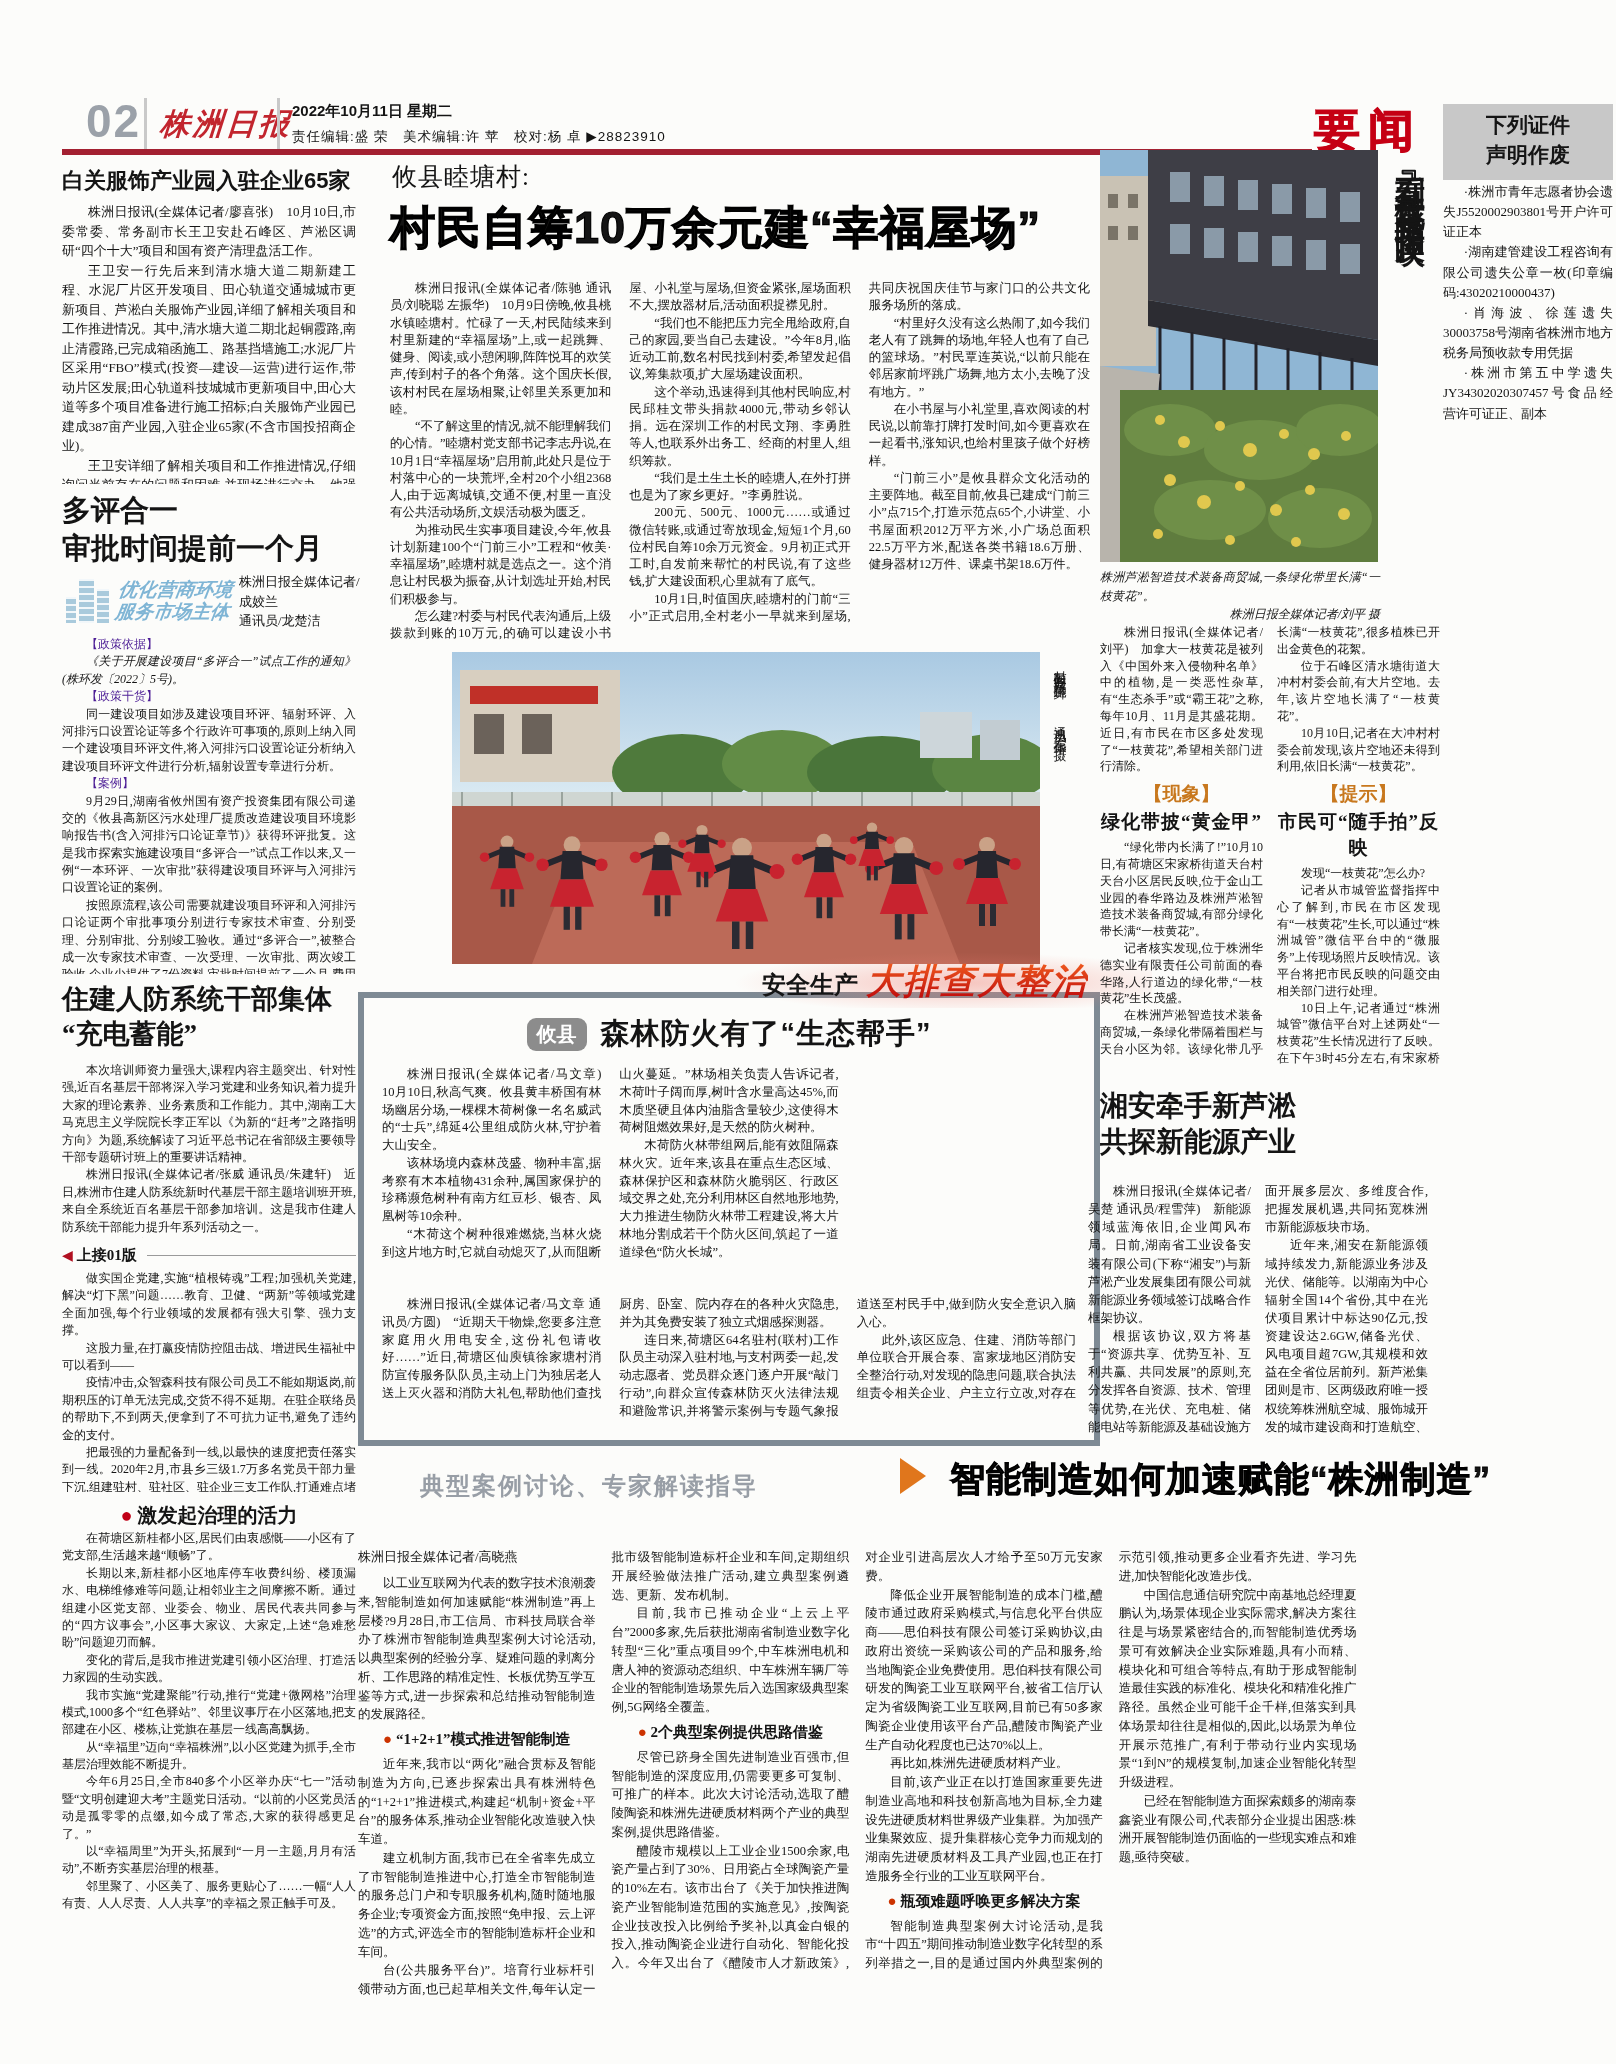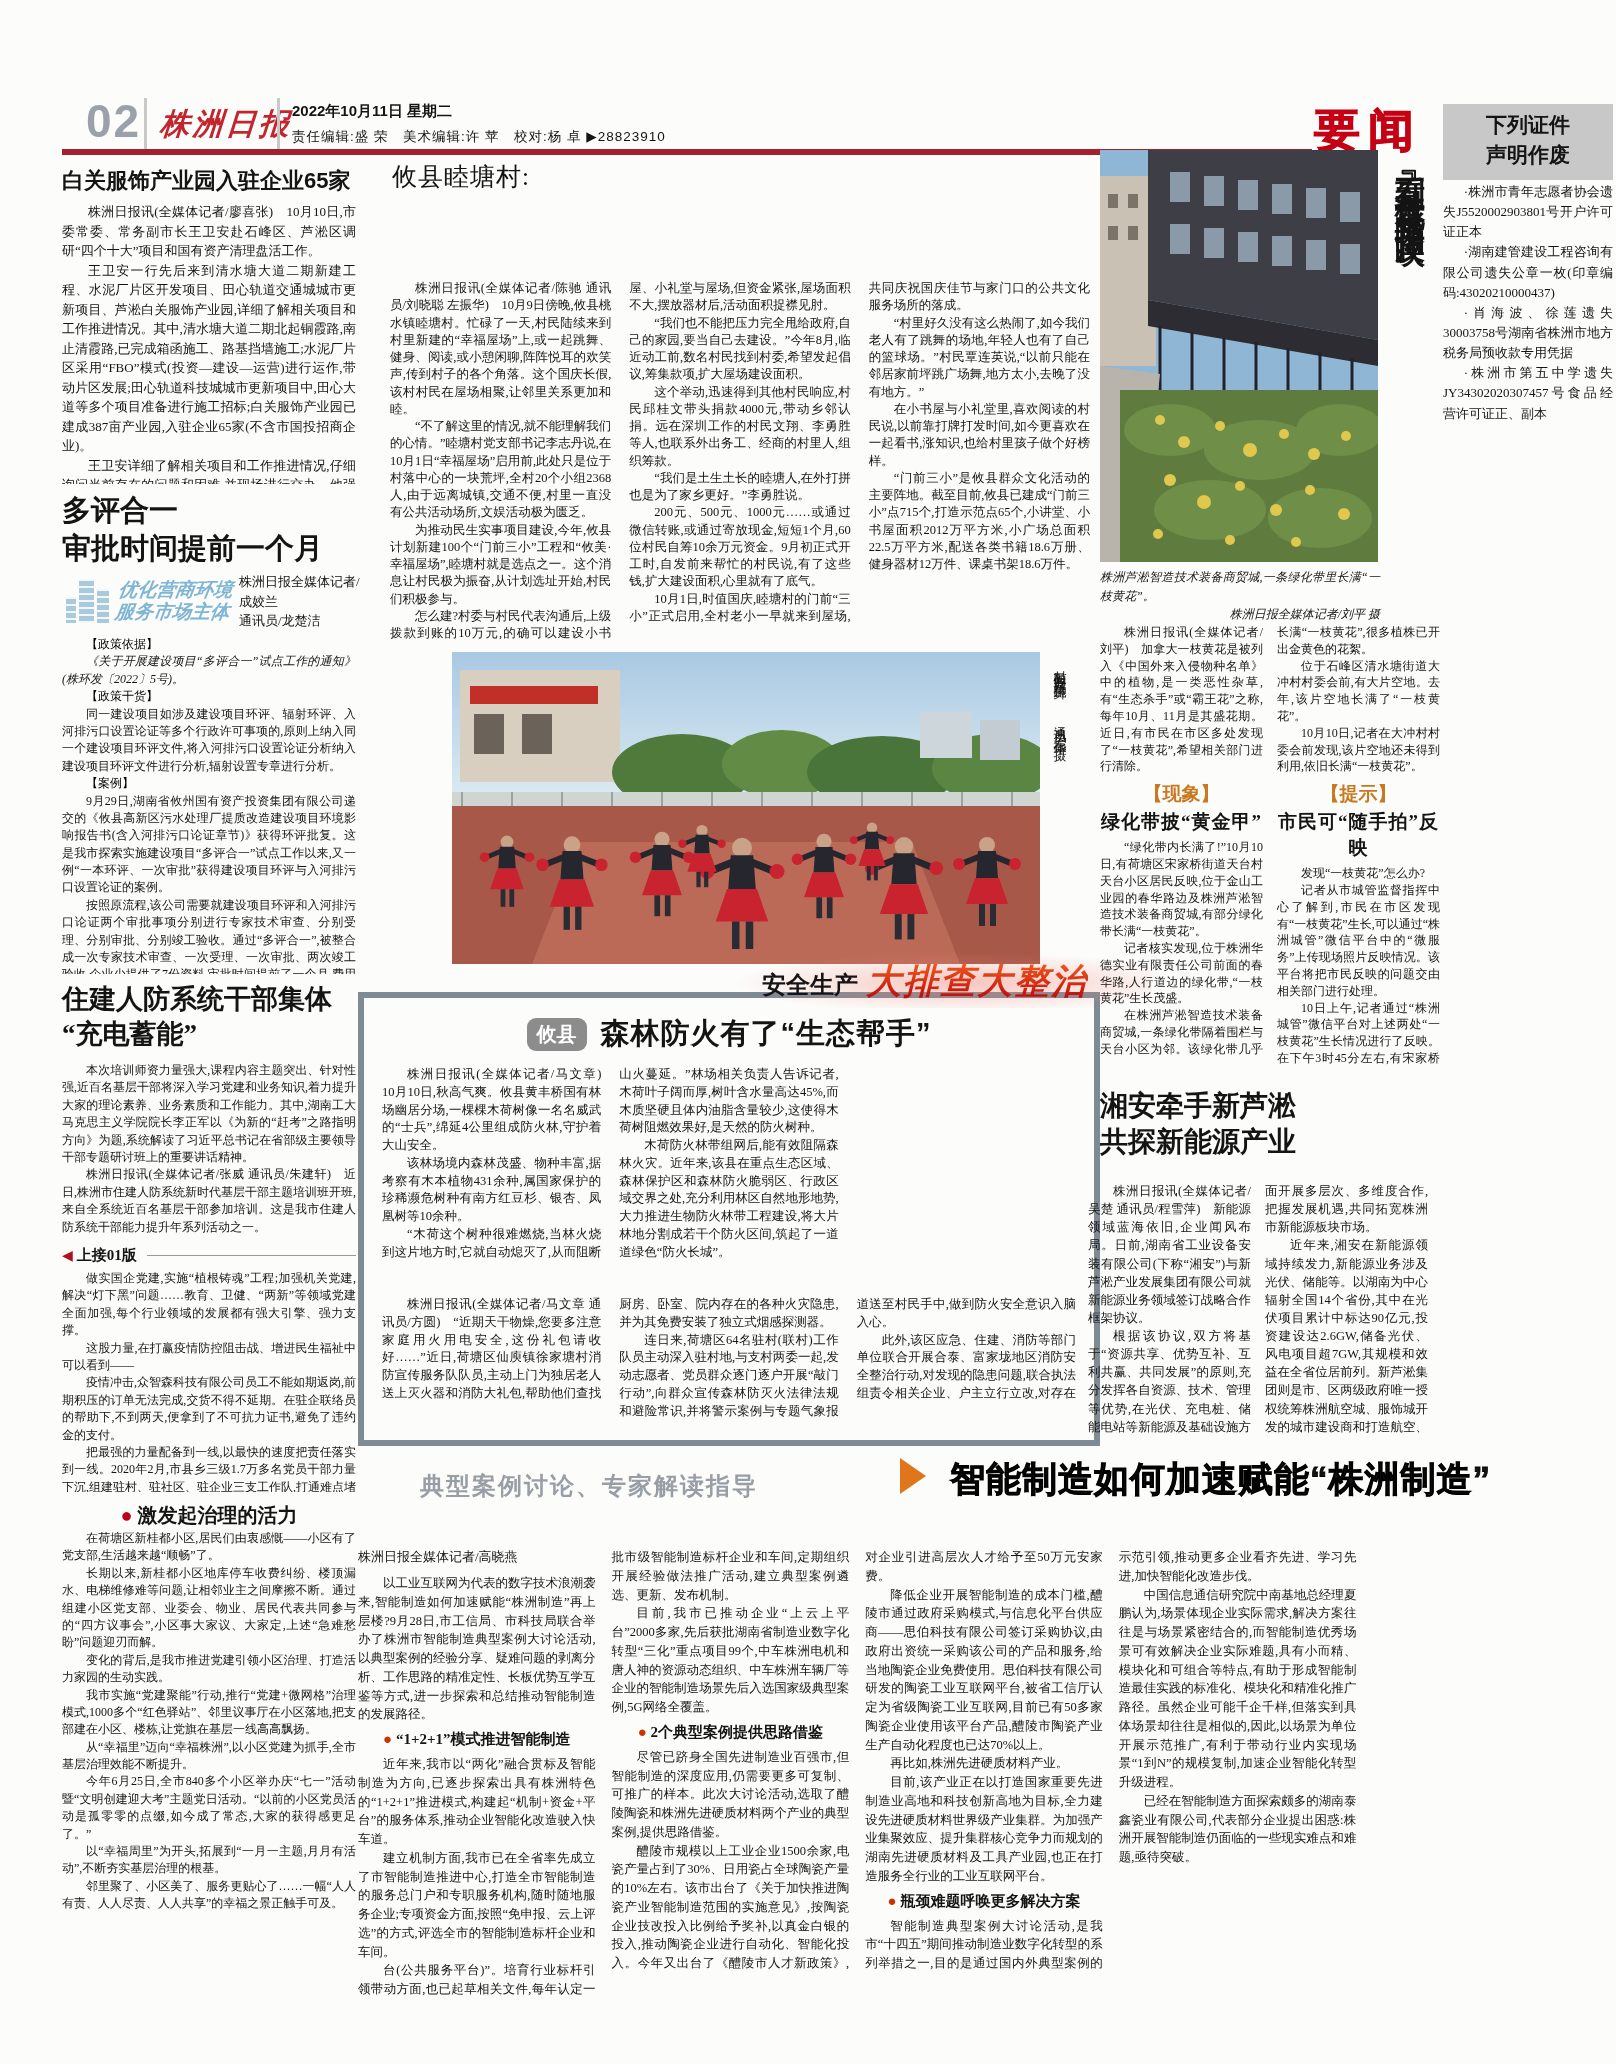--- a/index.html
+++ b/index.html
@@ -24,21 +24,21 @@
   
   .h-a1{font-size:22px;font-weight:bold;letter-spacing:0px;}
   .h-serif{font-size:27px;font-weight:bold;line-height:1.3;}
   .body13 p{font-size:13px;}
   .body12 p{font-size:12px;line-height:1.45;}
   .brand{display:flex;align-items:center;gap:8px;}
   .brand-bldg{display:flex;align-items:flex-end;gap:3px;height:44px;}
   .brand-bldg i{display:block;background:#a9cadc;background-image:repeating-linear-gradient(to bottom,rgba(255,255,255,.85) 0 2px,transparent 2px 7px);}
   .brand-text{font-weight:bold;font-style:italic;color:#7fb5d5;font-size:19px;line-height:1.15;transform:skewX(-8deg);white-space:nowrap;}
   .a2-byline{font-size:13px;line-height:1.5;}
-  .lbl{color:#000000;}
+  .lbl{color:#4c1d95;}
   .doc-italic{font-style:italic;}
   .jump{display:flex;align-items:center;gap:4px;font-size:15px;font-weight:bold;}
   .jump .arr{color:#b01020;font-size:14px;}
   .jump .ln{flex:1;border-top:1.5px solid #9a9a9a;margin-left:6px;}
   .rsub{text-align:center;font-weight:bold;font-size:20px;margin:4px 0 6px;}
   .rsub::before{content:"● ";color:#c00016;}
   
   .kicker{font-size:25px;letter-spacing:1px;}
   .h-lead{font-size:45px;font-weight:bold;letter-spacing:1px;-webkit-text-stroke:1.2px #000;}
   .cols3{column-count:3;column-gap:18px;column-fill:auto;}
@@ -166,20 +166,21 @@
       <p class="para">长期以来,新桂都小区地库停车收费纠纷、楼顶漏水、电梯维修难等问题,让相邻业主之间摩擦不断。通过组建小区党支部、业委会、物业、居民代表共同参与的“四方议事会”,小区事大家议、大家定,上述“急难愁盼”问题迎刃而解。</p>
       <p class="para">变化的背后,是我市推进党建引领小区治理、打造活力家园的生动实践。</p>
       <p class="para">我市实施“党建聚能”行动,推行“党建+微网格”治理模式,1000多个“红色驿站”、邻里议事厅在小区落地,把支部建在小区、楼栋,让党旗在基层一线高高飘扬。</p>
       <p class="para">从“幸福里”迈向“幸福株洲”,以小区党建为抓手,全市基层治理效能不断提升。</p>
       <p class="para">今年6月25日,全市840多个小区举办庆“七一”活动暨“文明创建迎大考”主题党日活动。“以前的小区党员活动是孤零零的点缀,如今成了常态,大家的获得感更足了。”</p>
       <p class="para">以“幸福周里”为开头,拓展到“一月一主题,月月有活动”,不断夯实基层治理的根基。</p>
       <p class="para">邻里聚了、小区美了、服务更贴心了……一幅“人人有责、人人尽责、人人共享”的幸福之景正触手可及。</p>
     </div>
 
   <div class="abs kicker" style="left:392px;top:160px;">攸县睦塘村:</div>
+  <h1 class="abs h-lead sans" style="left:390px;top:198px;width:710px;">村民自筹10万余元建“幸福屋场”</h1>
   <div class="abs clip cols3 lead-body" style="left:390px;top:280px;width:700px;height:366px;">
       <p class="para">株洲日报讯(全媒体记者/陈驰 通讯员/刘晓聪 左振华)　10月9日傍晚,攸县桃水镇睦塘村。忙碌了一天,村民陆续来到村里新建的“幸福屋场”上,或一起跳舞、健身、阅读,或小憩闲聊,阵阵悦耳的欢笑声,传到村子的各个角落。这个国庆长假,该村村民在屋场相聚,让邻里关系更加和睦。</p>
       <p class="para">“不了解这里的情况,就不能理解我们的心情。”睦塘村党支部书记李志丹说,在10月1日“幸福屋场”启用前,此处只是位于村落中心的一块荒坪,全村20个小组2368人,由于远离城镇,交通不便,村里一直没有公共活动场所,文娱活动极为匮乏。</p>
       <p class="para">为推动民生实事项目建设,今年,攸县计划新建100个“门前三小”工程和“攸美·幸福屋场”,睦塘村就是选点之一。这个消息让村民极为振奋,从计划选址开始,村民们积极参与。</p>
       <p class="para">怎么建?村委与村民代表沟通后,上级拨款到账的10万元,的确可以建设小书屋、小礼堂与屋场,但资金紧张,屋场面积不大,摆放器材后,活动面积捉襟见肘。</p>
       <p class="para">“我们也不能把压力完全甩给政府,自己的家园,要当自己去建设。”今年8月,临近动工前,数名村民找到村委,希望发起倡议,筹集款项,扩大屋场建设面积。</p>
       <p class="para">这个举动,迅速得到其他村民响应,村民邱桂文带头捐款4000元,带动乡邻认捐。远在深圳工作的村民文翔、李勇胜等人,也联系外出务工、经商的村里人,组织筹款。</p>
       <p class="para">“我们是土生土长的睦塘人,在外打拼也是为了家乡更好。”李勇胜说。</p>
       <p class="para">200元、500元、1000元……或通过微信转账,或通过寄放现金,短短1个月,60位村民自筹10余万元资金。9月初正式开工时,自发前来帮忙的村民说,有了这些钱,扩大建设面积,心里就有了底气。</p>
       <p class="para">10月1日,时值国庆,睦塘村的门前“三小”正式启用,全村老小一早就来到屋场,共同庆祝国庆佳节与家门口的公共文化服务场所的落成。</p>

